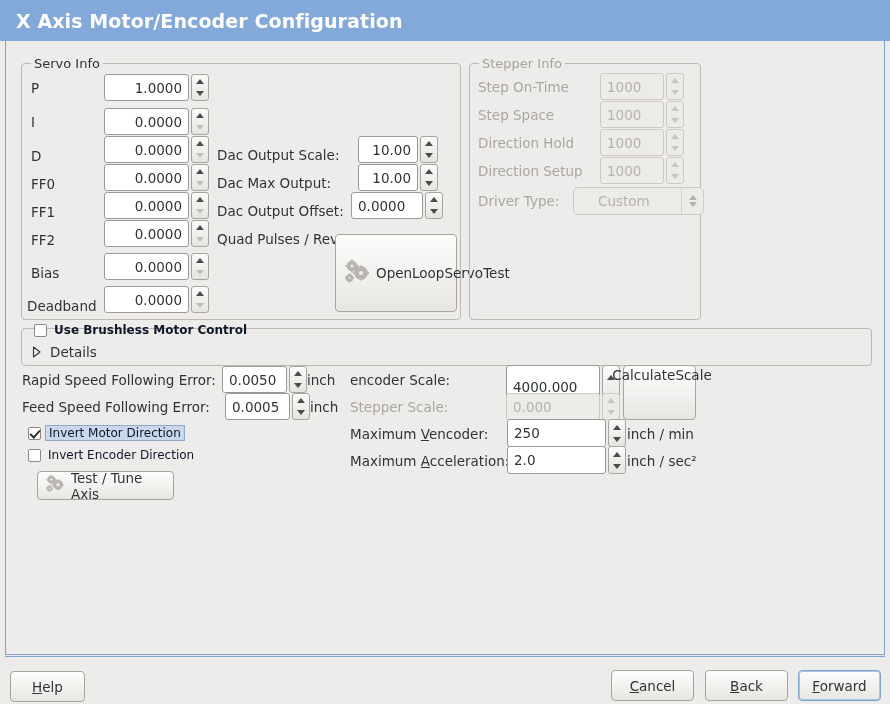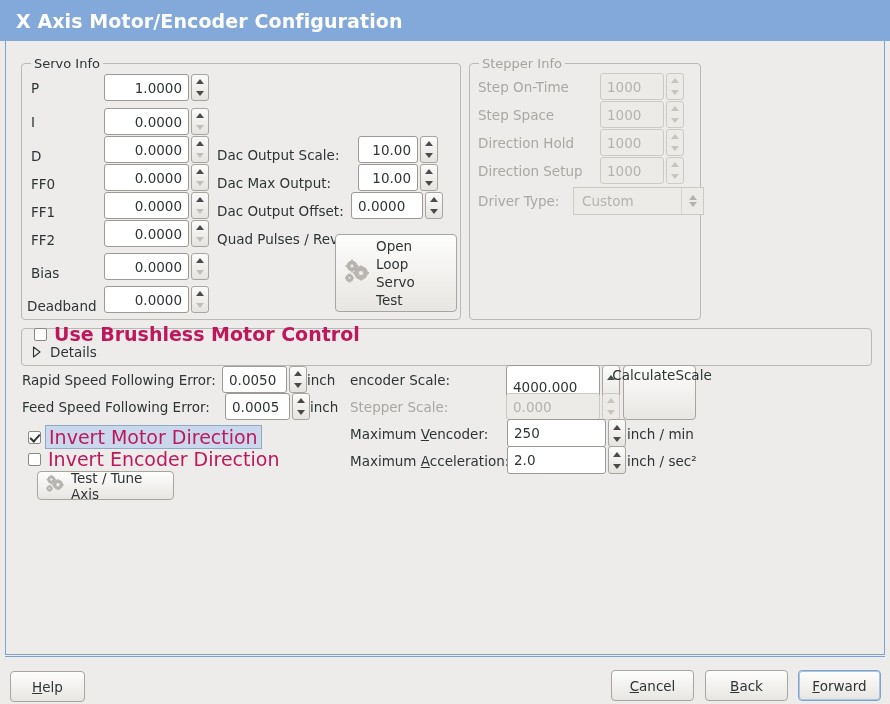--- a/index.html
+++ b/index.html
@@ -108,25 +108,25 @@
     background: #ecebe8;
   }
   .spin.disabled .up   { border-bottom-color: #c8c5c0; }
   .spin.disabled .down { border-top-color: #c8c5c0; }
 
   
   .combo {
     position: absolute;
     background: #ecebe8;
     border: 1px solid #cdcac5;
-    border-radius: 0;
+    border-radius: 5px;
     display: flex; align-items: center;
     font-size: 13.5px;
     color: #b5b2ad;
-    padding-left: 8px;
+    padding-left: 24px;
   }
   .combo .arrowbox {
     margin-left: auto;
     width: 22px; height: 100%;
     border-left: 1px solid #d7d4cf;
     display: flex; flex-direction: column;
     align-items: center; justify-content: center;
     gap: 2px;
   }
   .combo .arrowbox .ch {
@@ -168,21 +168,21 @@
   }
   .check .box.checked::after {
     content: "";
     position: absolute;
     left: 3px; top: 0px;
     width: 4px; height: 8px;
     border: solid #2e3436;
     border-width: 0 2px 2px 0;
     transform: rotate(42deg);
   }
-  .check .ctext { font-size: 19px; color: #be185d; white-space: nowrap; }
+  .check .ctext { font-size: 12px; color: #0f172a; white-space: nowrap; }
   .check .ctext.bold { font-weight: bold; }
   .check .ctext.sel {
     background: #c9d8ec;
     border: 1px solid #8fa9c6;
     padding: 0 3px;
     margin: -1px -3px;
   }
 
   
   .expander { position: absolute; display: flex; align-items: center; gap: 8px; }
@@ -331,21 +331,21 @@
             <rect x="18" y="20" width="2" height="3.5"></rect>
           <rect x="11" y="15" width="3.5" height="2"></rect>
             <rect x="23.5" y="15" width="3.5" height="2"></rect>
           <rect x="6.5" y="16.5" width="2" height="2.5"></rect>
             <rect x="6.5" y="23" width="2" height="2.5"></rect>
           <rect x="3.2" y="20" width="2.5" height="2"></rect>
             <rect x="9.3" y="20" width="2.5" height="2"></rect>
         </g>
       </svg>
     </span>
-    <span style="display:flex; flex-direction:column; align-items:flex-start; line-height:18px;">
+    <span style="display:flex; flex-direction:row; align-items:flex-start; line-height:18px;">
       <span>Open</span>
       <span>Loop</span>
       <span>Servo</span>
       <span>Test</span>
     </span>
   </div>
 
   <div class="frame" style="left:463px; top:22px; width:232px; height:257px;">
     <span class="frame-title dim">Stepper Info</span>
   </div>

